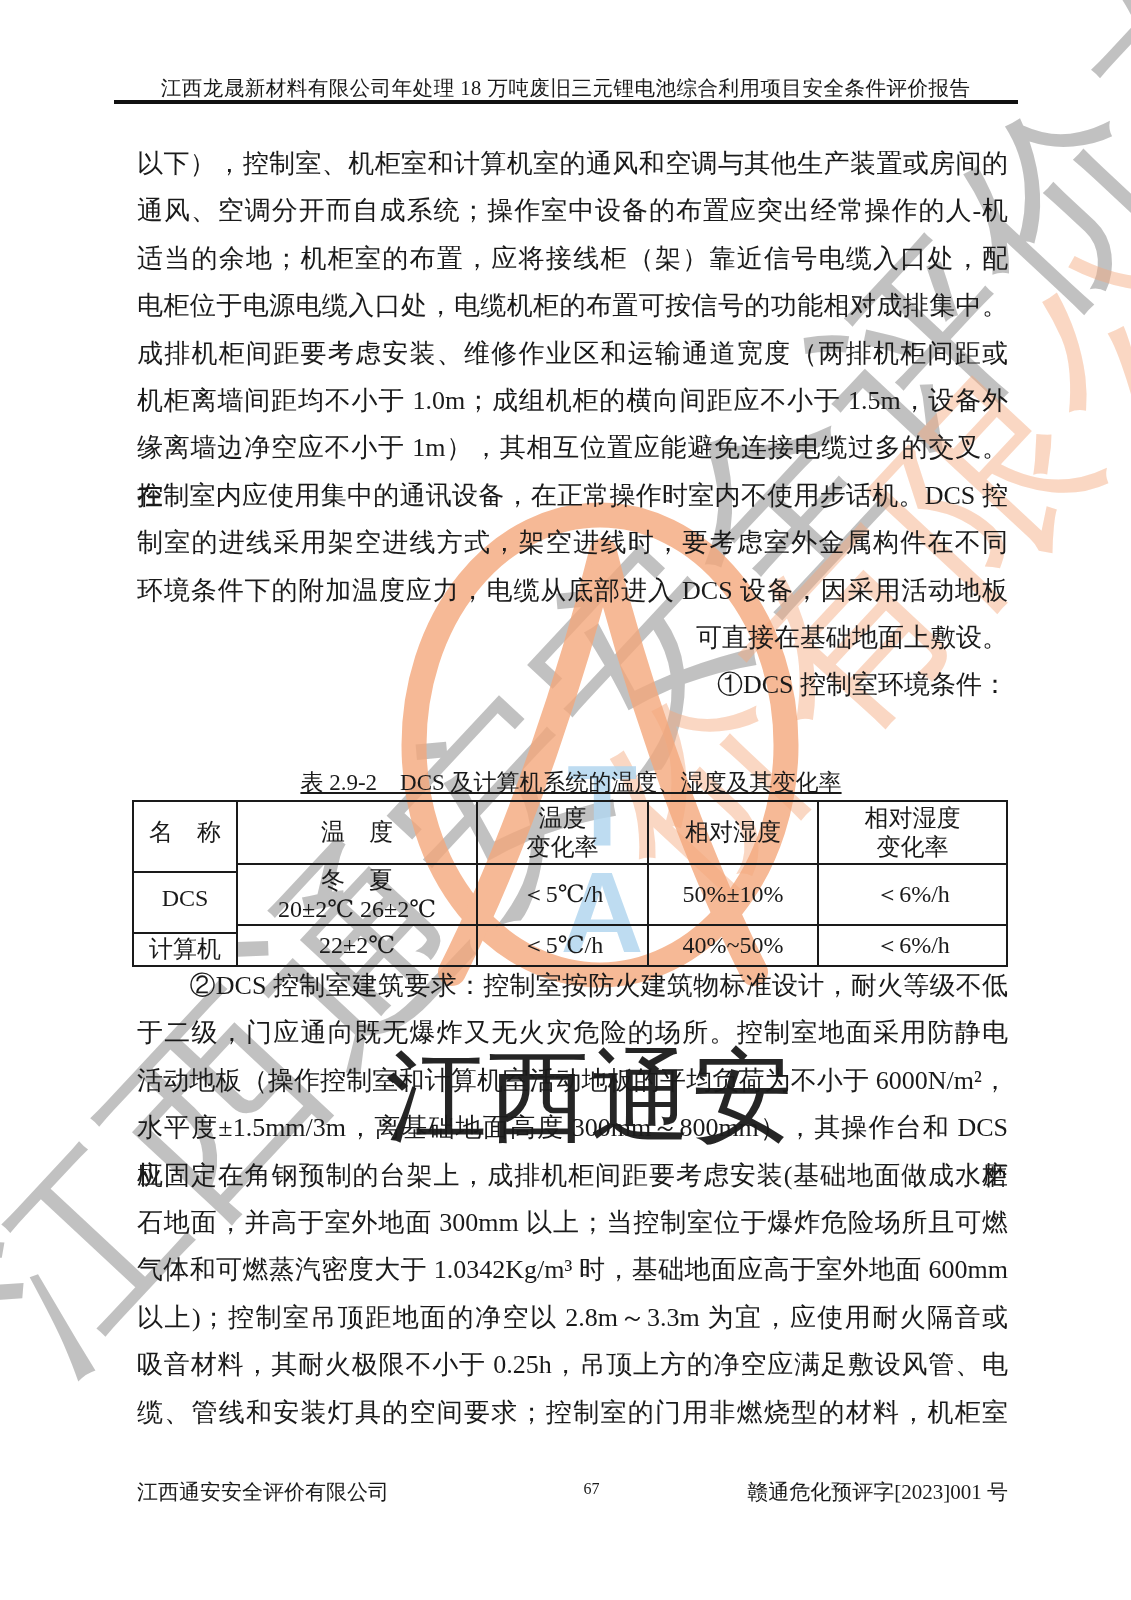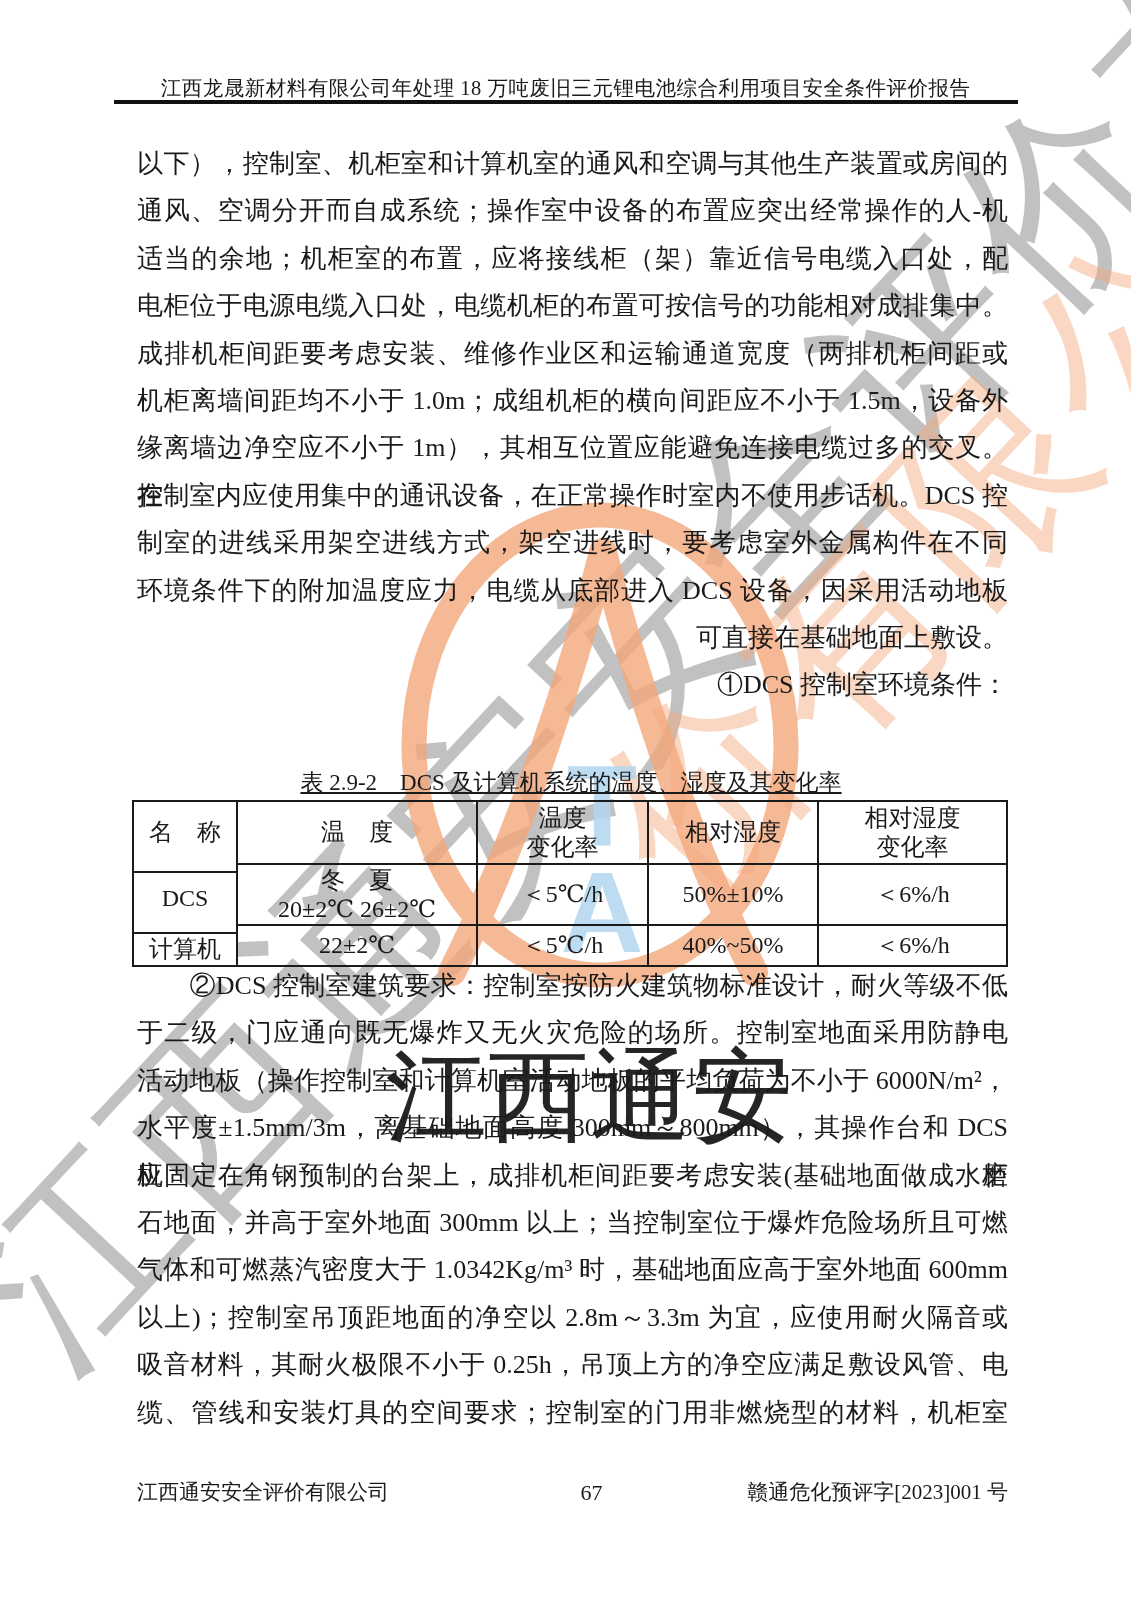--- a/index.html
+++ b/index.html
@@ -19,21 +19,21 @@
   .tbl-caption{position:absolute;top:770px;left:132px;width:878px;text-align:center;
                font-size:23px;line-height:26px;text-decoration:underline;}
   .tbl{position:absolute;left:132px;top:800px;border:2px solid #1a1a1a;display:grid;
        grid-template-columns:102px 240px 171px 170px 189px;
        grid-template-rows:61px 61px 41px;background:transparent;}
   .cell{box-sizing:border-box;display:flex;align-items:center;justify-content:center;
         font-size:24px;line-height:29px;white-space:pre-line;text-align:center;}
   
   .footer{position:absolute;top:1478px;left:0;right:0;height:30px;font-size:21px;}
   .foot-company{position:absolute;left:137px;top:0;}
-  .foot-page{position:absolute;left:16px;right:0;top:2px;text-align:center;font-size:22px;padding-left:36px;}
+  .foot-page{position:absolute;left:16px;right:0;top:2px;text-align:center;font-size:16px;padding-left:36px;}
   .foot-doc{position:absolute;right:123px;top:0;}
   
   .wm{position:absolute;inset:0;z-index:0;pointer-events:none;}
   .content{position:absolute;inset:0;z-index:1;}
   .wm-diag{position:absolute;font-size:200px;line-height:208px;letter-spacing:6px;
            white-space:nowrap;font-family:"Liberation Serif","DejaVu Serif",serif;}
   .wm-gray{left:10px;top:1226px;transform:rotate(-47deg);transform-origin:0 50%;opacity:0.42;}
   .wm-orange{left:640px;top:756px;transform:rotate(-47deg);transform-origin:0 50%;opacity:0.45;}
   .wm-red{position:absolute;left:386px;top:1046px;font-size:101px;line-height:101px;
           letter-spacing:1px;white-space:nowrap;opacity:0.85;

